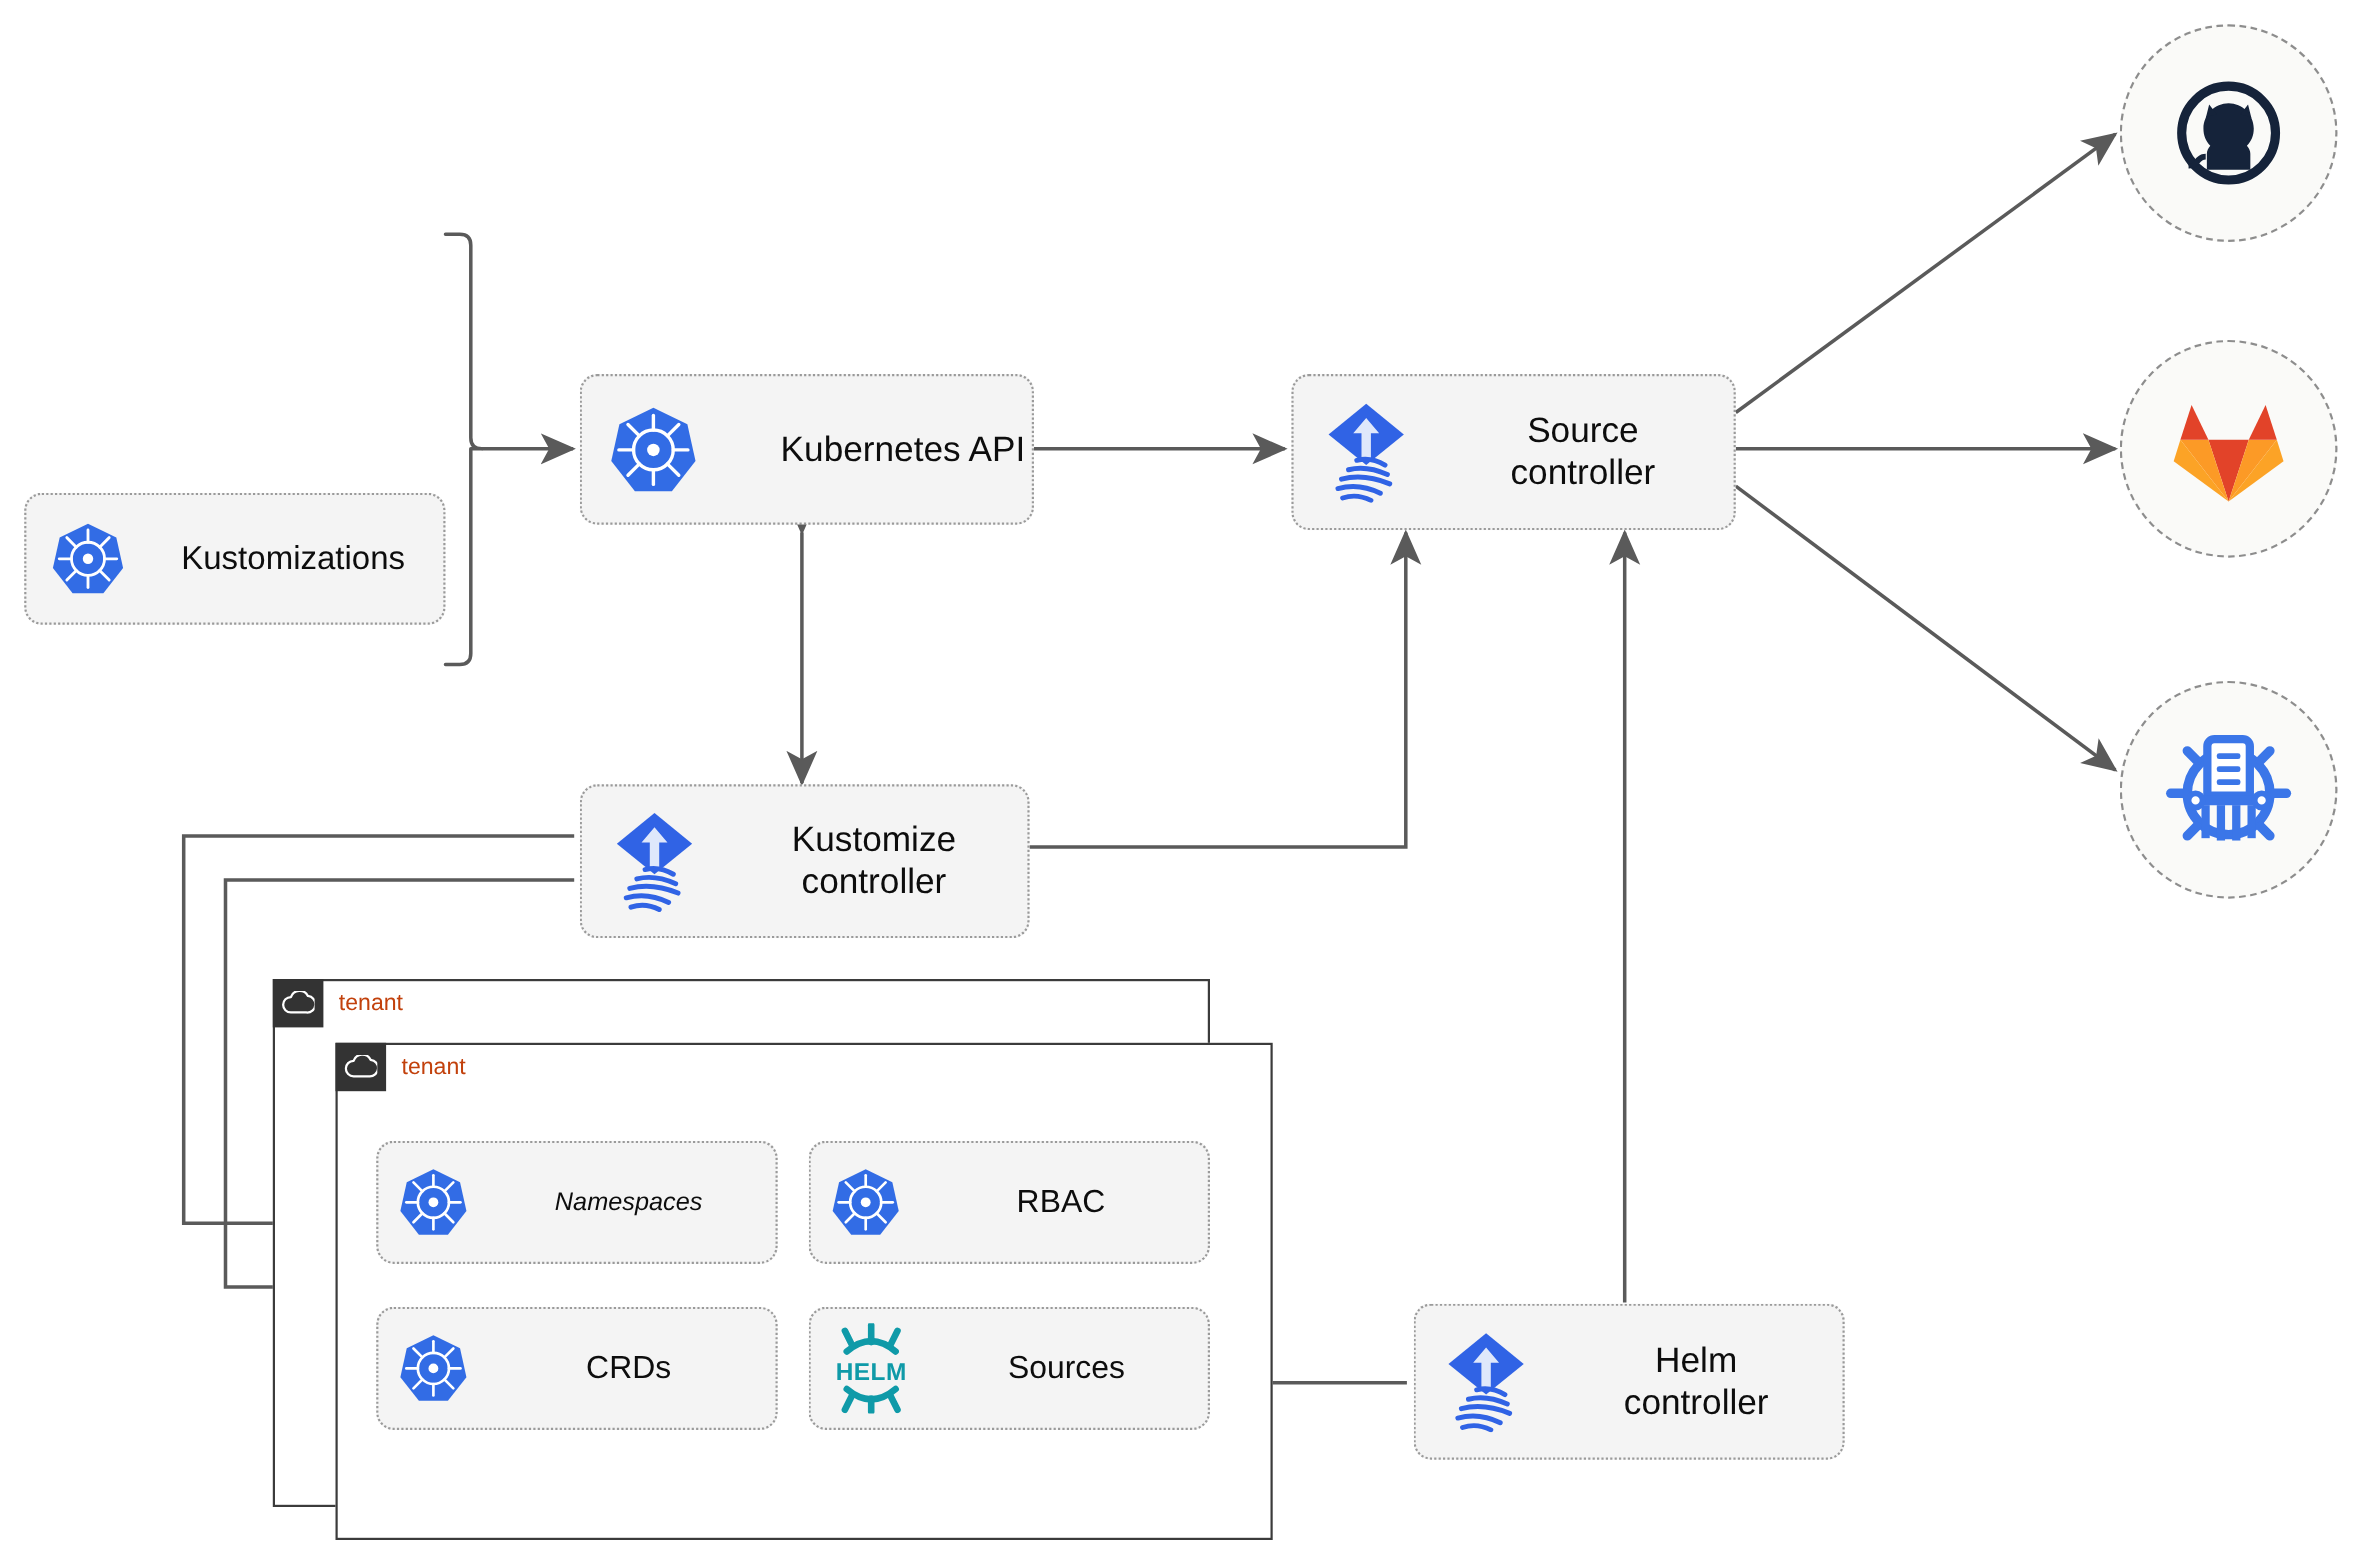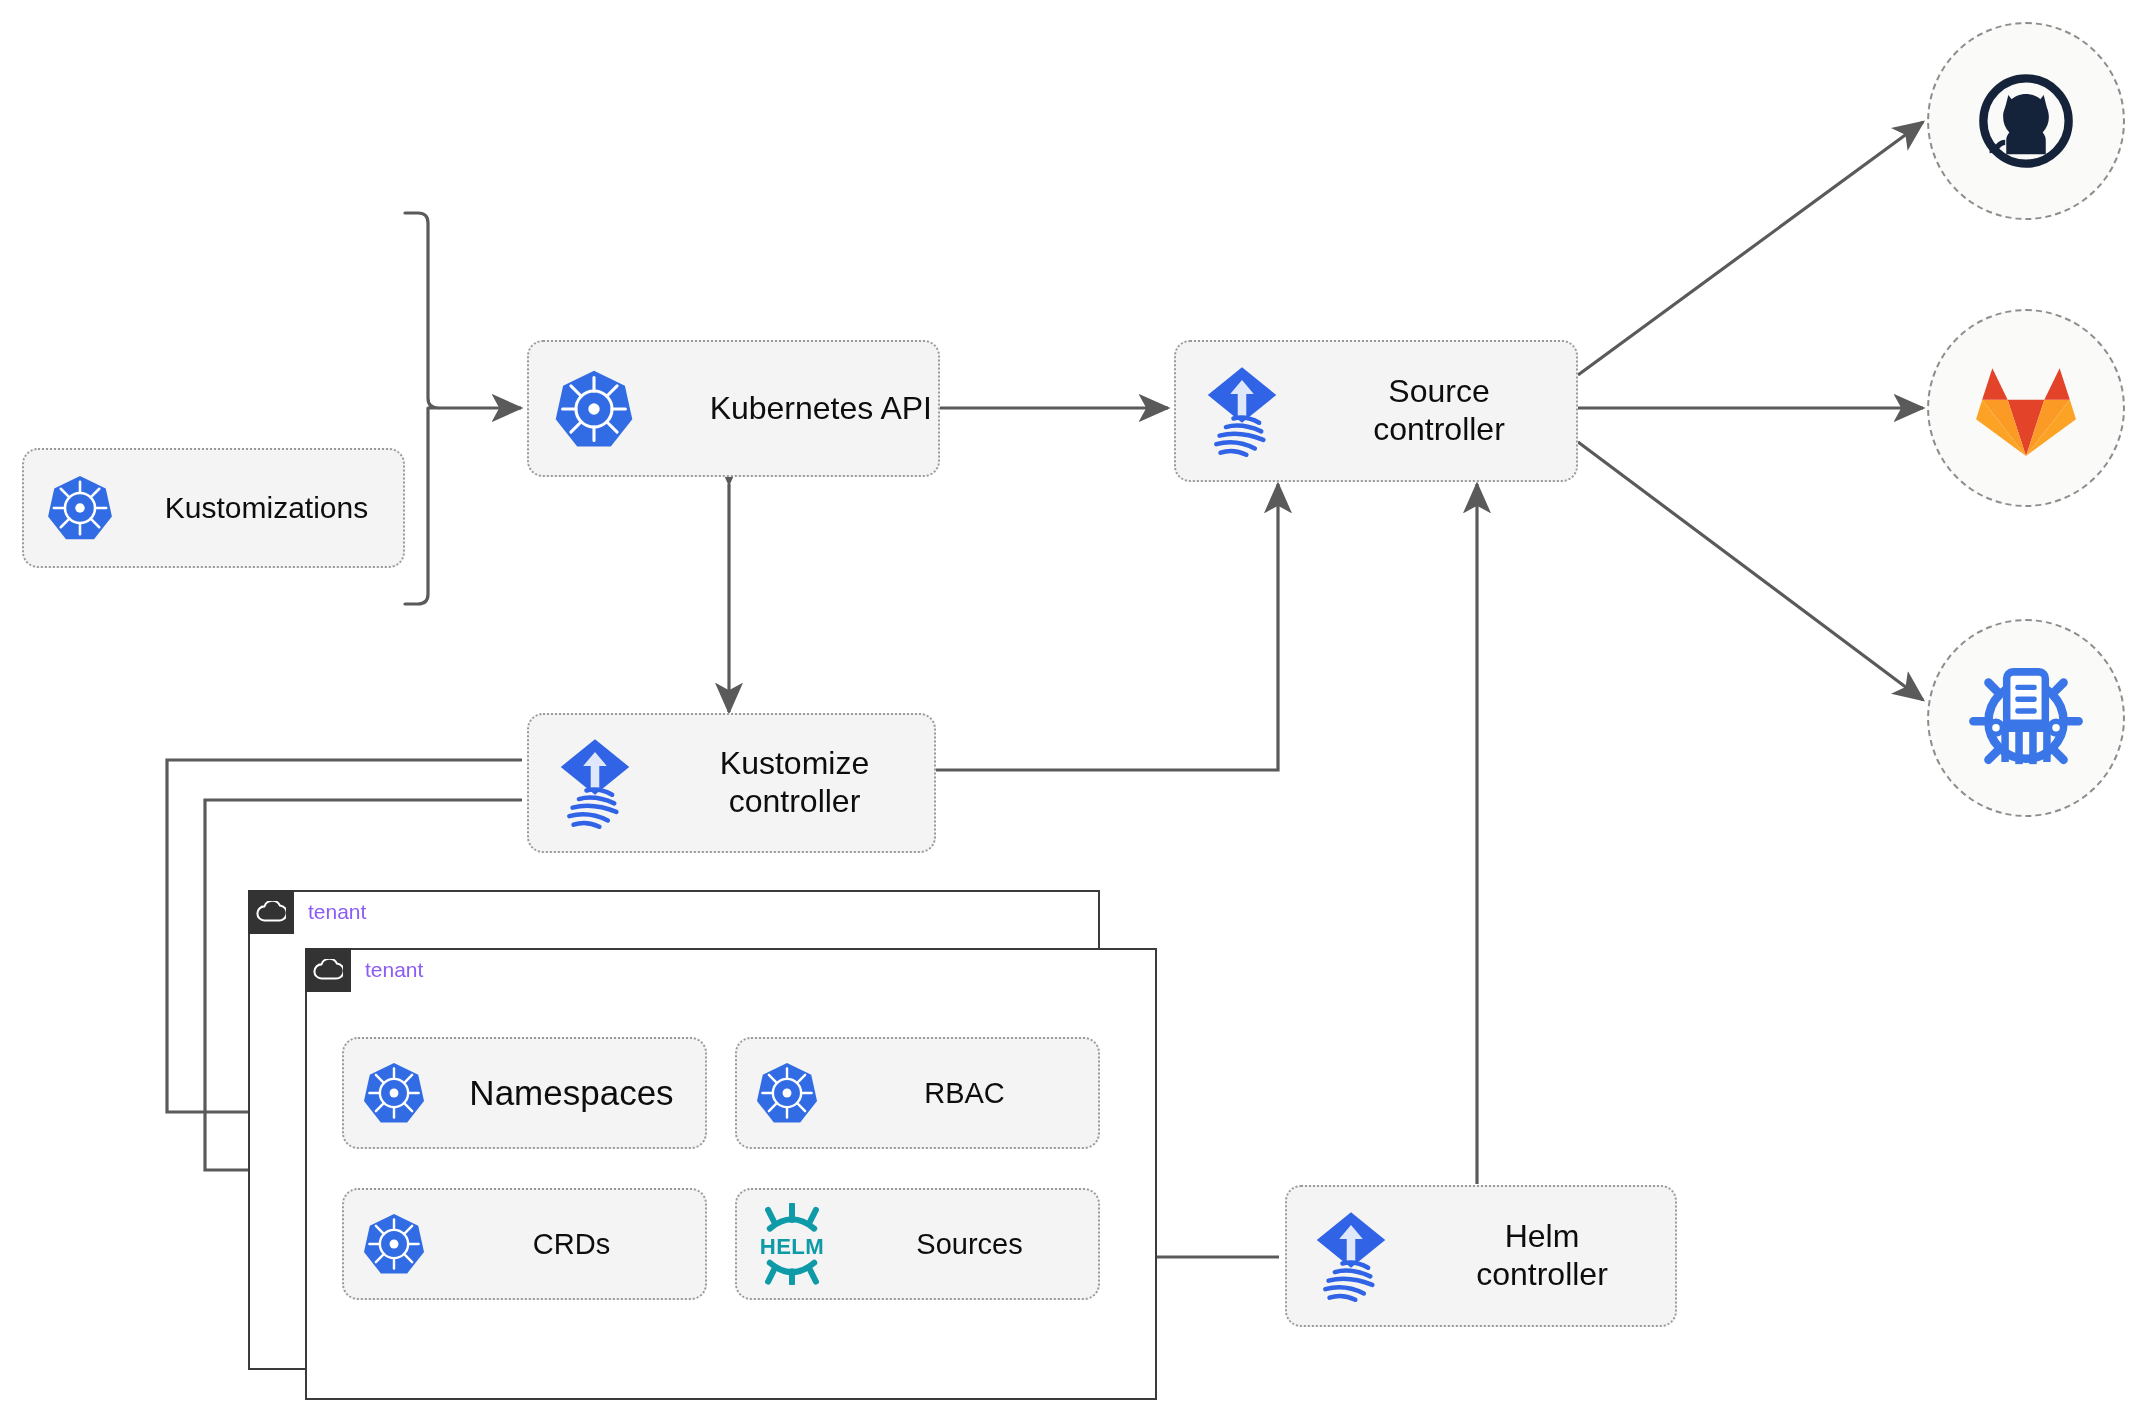--- a/index.html
+++ b/index.html
@@ -67,21 +67,21 @@
     height: 44px;
     background: #333333;
     display: flex; align-items: center; justify-content: center;
     width: 46px;
   }
   .tenant-title {
     position: absolute;
     top: -2px; height: 44px;
     display: flex; align-items: center;
     font-size: 21px;
-    color: #8b5cf6;
+    color: #c2410c;
   }
 </style>
 </head>
 <body>
 
 <div id="canvas">
 
   <svg class="wires" viewBox="0 0 2144 1407">
     <defs>
       <marker id="ah" markerWidth="11" markerHeight="11" refX="9.2" refY="5" orient="auto" markerUnits="strokeWidth">
@@ -297,21 +297,21 @@
           <path d="M17.4 34 L6.6 34"></path>
             <path d="M46.6 34 L57.4 34"></path>
           <path d="M21.7 23.7 L13.3 15.3"></path>
             <path d="M42.3 44.3 L50.7 52.7"></path>
           <path d="M42.3 23.7 L50.7 15.3"></path>
             <path d="M21.7 44.3 L13.3 52.7"></path>
         </g>
         <circle cx="32" cy="34" r="4.6" fill="#ffffff"></circle>
       </svg>
     </span>
-    <span class="lbl" style="font-size:35px;">Namespaces</span>
+    <span class="lbl" style="font-size:23px;font-style:italic;">Namespaces</span>
   </div>
 
   <div class="node" style="left:735px; top:1037px; width:365px; height:112px; z-index:4;">
     <span class="ico" style="width:100px;">
       <svg width="62" height="66" viewBox="0 0 64 68" aria-hidden="true">
         <path d="M32 3 L57 15.1 L63 42.2 L45.6 64.4 L18.4 64.4 L1 42.2 L7 15.1 Z" fill="#326ce5"></path>
         <g fill="none" stroke="#ffffff" stroke-width="2.5" stroke-linecap="round">
           <circle cx="32" cy="34" r="14.6"></circle>
           <path d="M32 19.4 L32 8.6"></path>
             <path d="M32 48.6 L32 59.4"></path>

